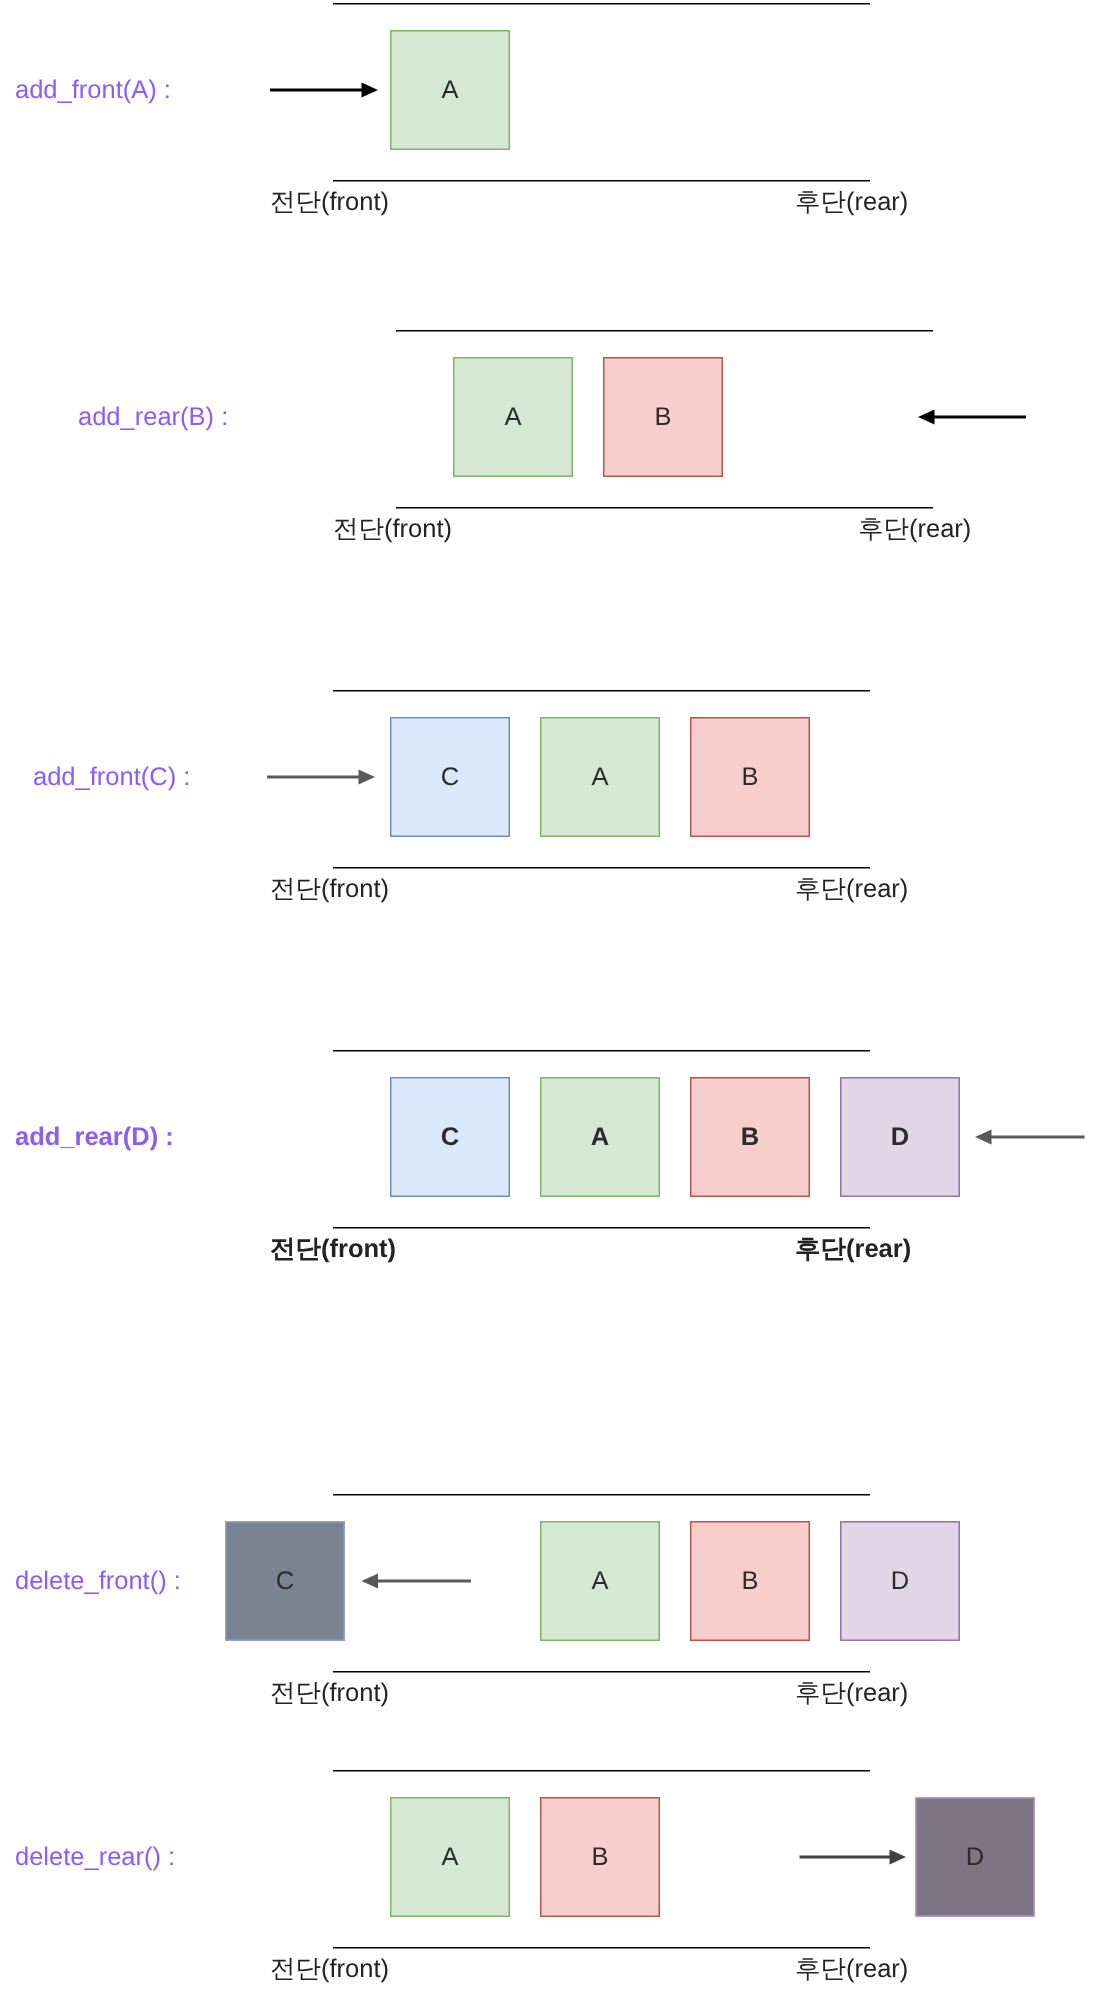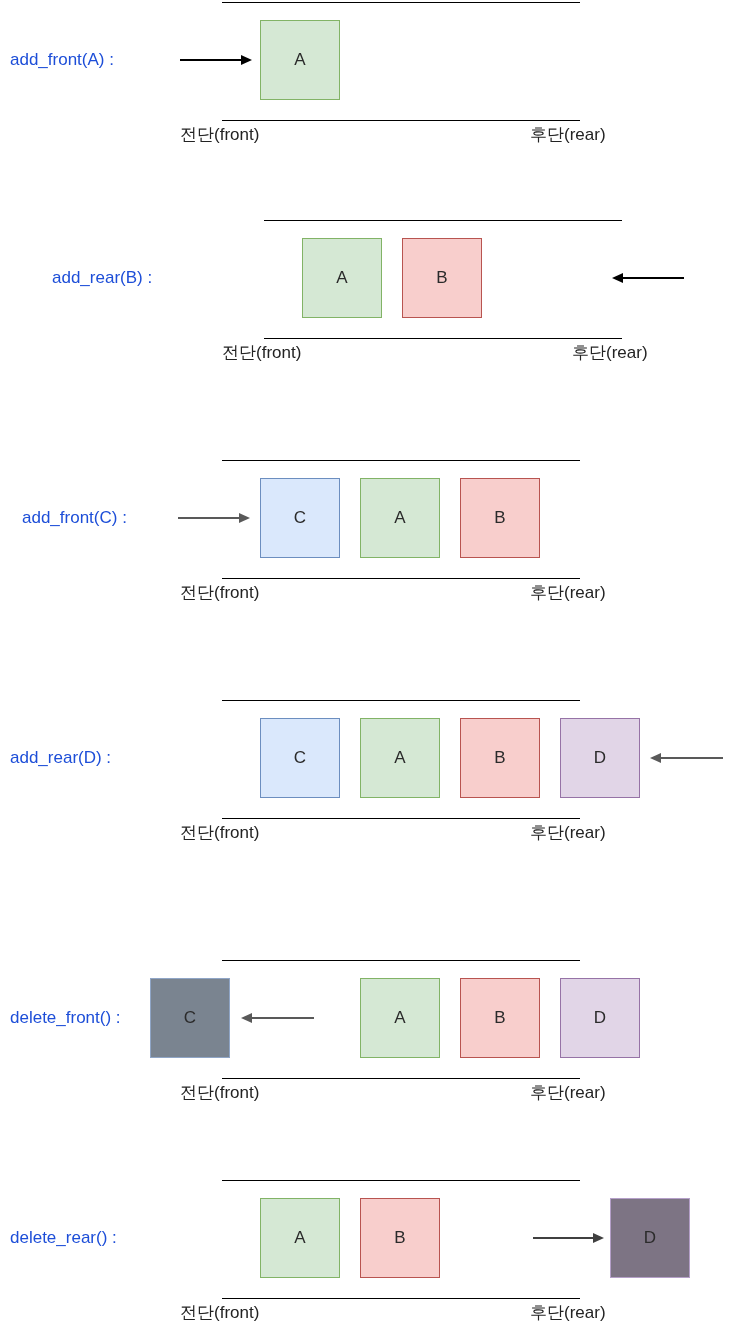--- a/index.html
+++ b/index.html
@@ -8,21 +8,21 @@
     width:729px;height:1341px;
     background:#ffffff;
     overflow:hidden;
     font-family:"Liberation Sans", sans-serif;
     color:#232323;
   }
   .row{position:absolute;left:0;width:729px;height:240px;}
   .op-label{
     position:absolute;left:10px;
     transform:translateY(-50%);
-    font-size:17px;color:#1d4ed8;white-space:nowrap;
+    font-size:17px;color:#8b5cf6;white-space:nowrap;
   }
   .track-line{position:absolute;height:0;border-top:1.7px solid #000;}
   .end-label{
     position:absolute;
     font-size:17px;color:#232323;white-space:nowrap;
   }
   .box{
     position:absolute;
     width:80px;height:80px;
     box-sizing:border-box;
@@ -90,21 +90,21 @@
     <span>A</span>
   </div>
       <div class="box" style="left: 460px; top: 18px; background: rgb(248, 206, 204); border-color: rgb(184, 84, 80);">
     <span>B</span>
   </div>
       <div class="arrow right" style="left: 178px; width: 72px; top: 52px; color: rgb(89, 89, 89);">
     <span class="shaft"></span>
     <span class="head"></span>
   </div>
     </div>
-    <div class="row" style="top: 700px;">
+    <div class="row" style="top: 700px; font-weight: bold;">
     <div class="op-label" style="top: 58px;">add_rear(D) :</div>
     <div class="track-line track-top" style="left: 222px; width: 358px; top: 0px;"></div>
     <div class="track-line track-bottom" style="left: 222px; width: 358px; top: 118px;"></div>
     <div class="end-label front" style="left: 180px; top: 121px;">전단(front)</div>
     <div class="end-label rear" style="left: 530px; top: 121px;">후단(rear)</div>
   <div class="box" style="left: 260px; top: 18px; background: rgb(218, 232, 252); border-color: rgb(108, 142, 191);">
     <span>C</span>
   </div>
       <div class="box" style="left: 360px; top: 18px; background: rgb(213, 232, 212); border-color: rgb(130, 179, 102);">
     <span>A</span>
@@ -113,21 +113,21 @@
     <span>B</span>
   </div>
       <div class="box" style="left: 560px; top: 18px; background: rgb(225, 213, 231); border-color: rgb(150, 115, 166);">
     <span>D</span>
   </div>
       <div class="arrow left" style="left: 650px; width: 73px; top: 52px; color: rgb(89, 89, 89);">
     <span class="shaft"></span>
     <span class="head"></span>
   </div>
     </div>
-    <div class="row" style="top: 960px;">
+    <div class="row" style="top: 996px;">
     <div class="op-label" style="top: 58px;">delete_front() :</div>
     <div class="track-line track-top" style="left: 222px; width: 358px; top: 0px;"></div>
     <div class="track-line track-bottom" style="left: 222px; width: 358px; top: 118px;"></div>
     <div class="end-label front" style="left: 180px; top: 121px;">전단(front)</div>
     <div class="end-label rear" style="left: 530px; top: 121px;">후단(rear)</div>
   <div class="box" style="left: 150px; top: 18px; background: rgb(122, 132, 144); border-color: rgb(143, 165, 198);">
     <span>C</span>
   </div>
       <div class="box" style="left: 360px; top: 18px; background: rgb(213, 232, 212); border-color: rgb(130, 179, 102);">
     <span>A</span>

